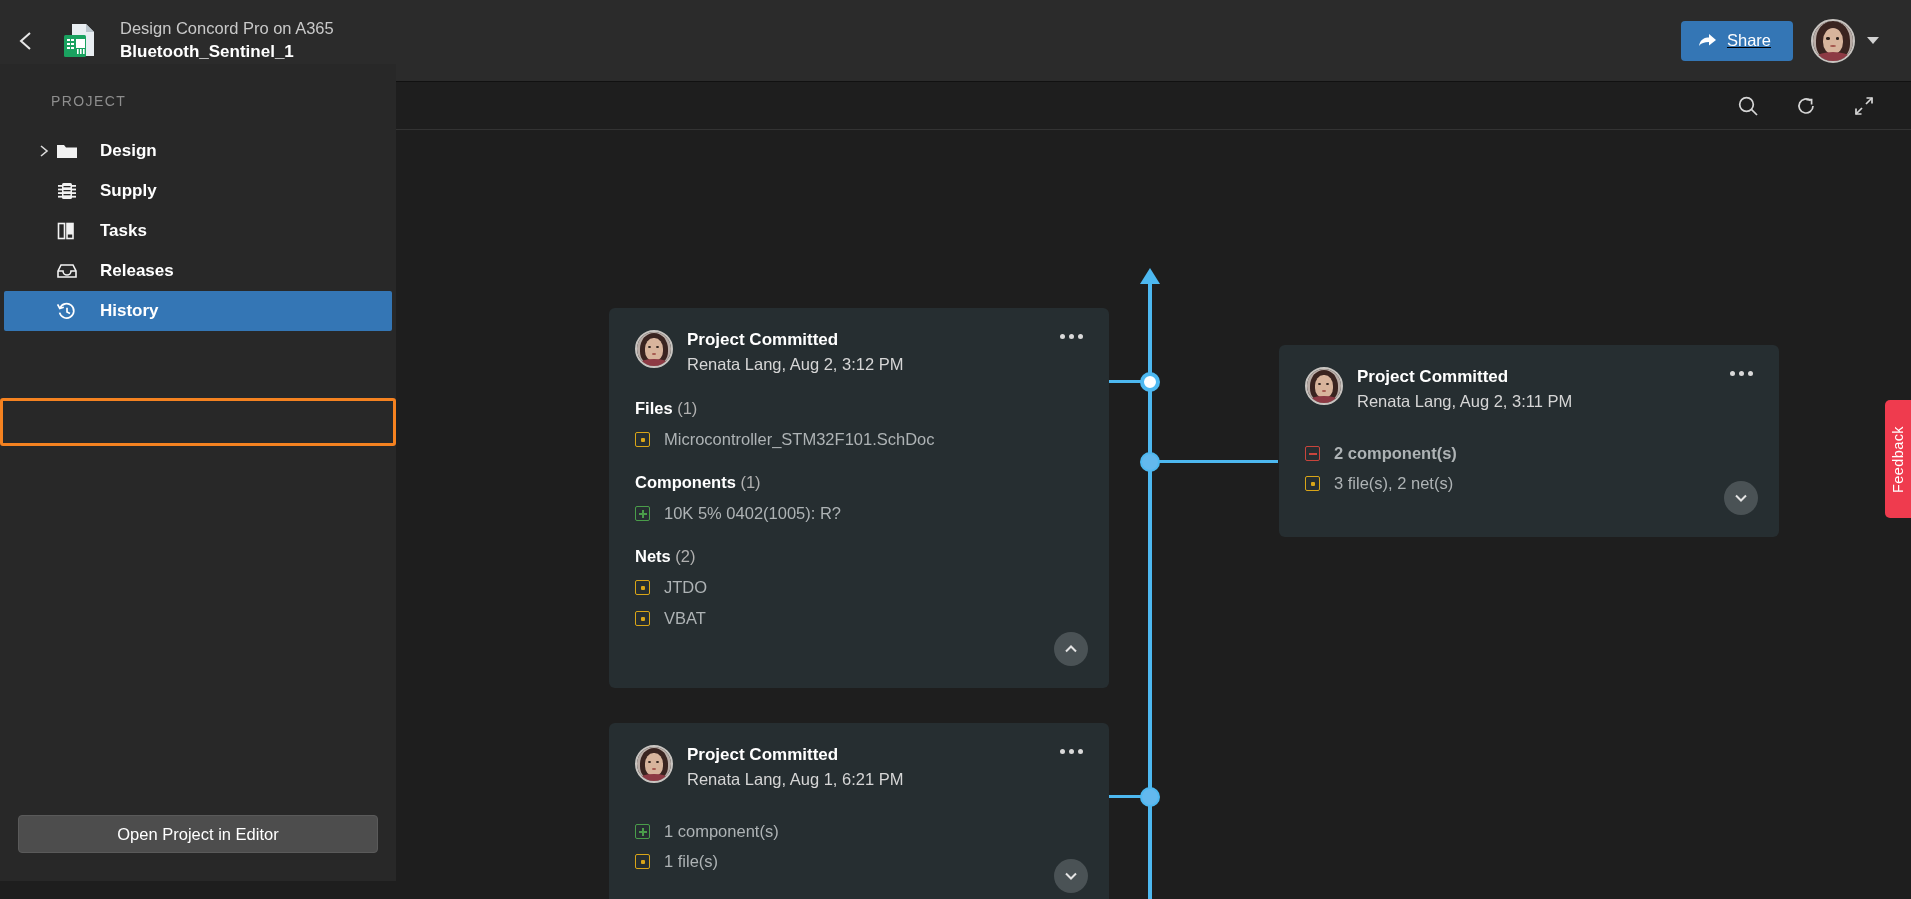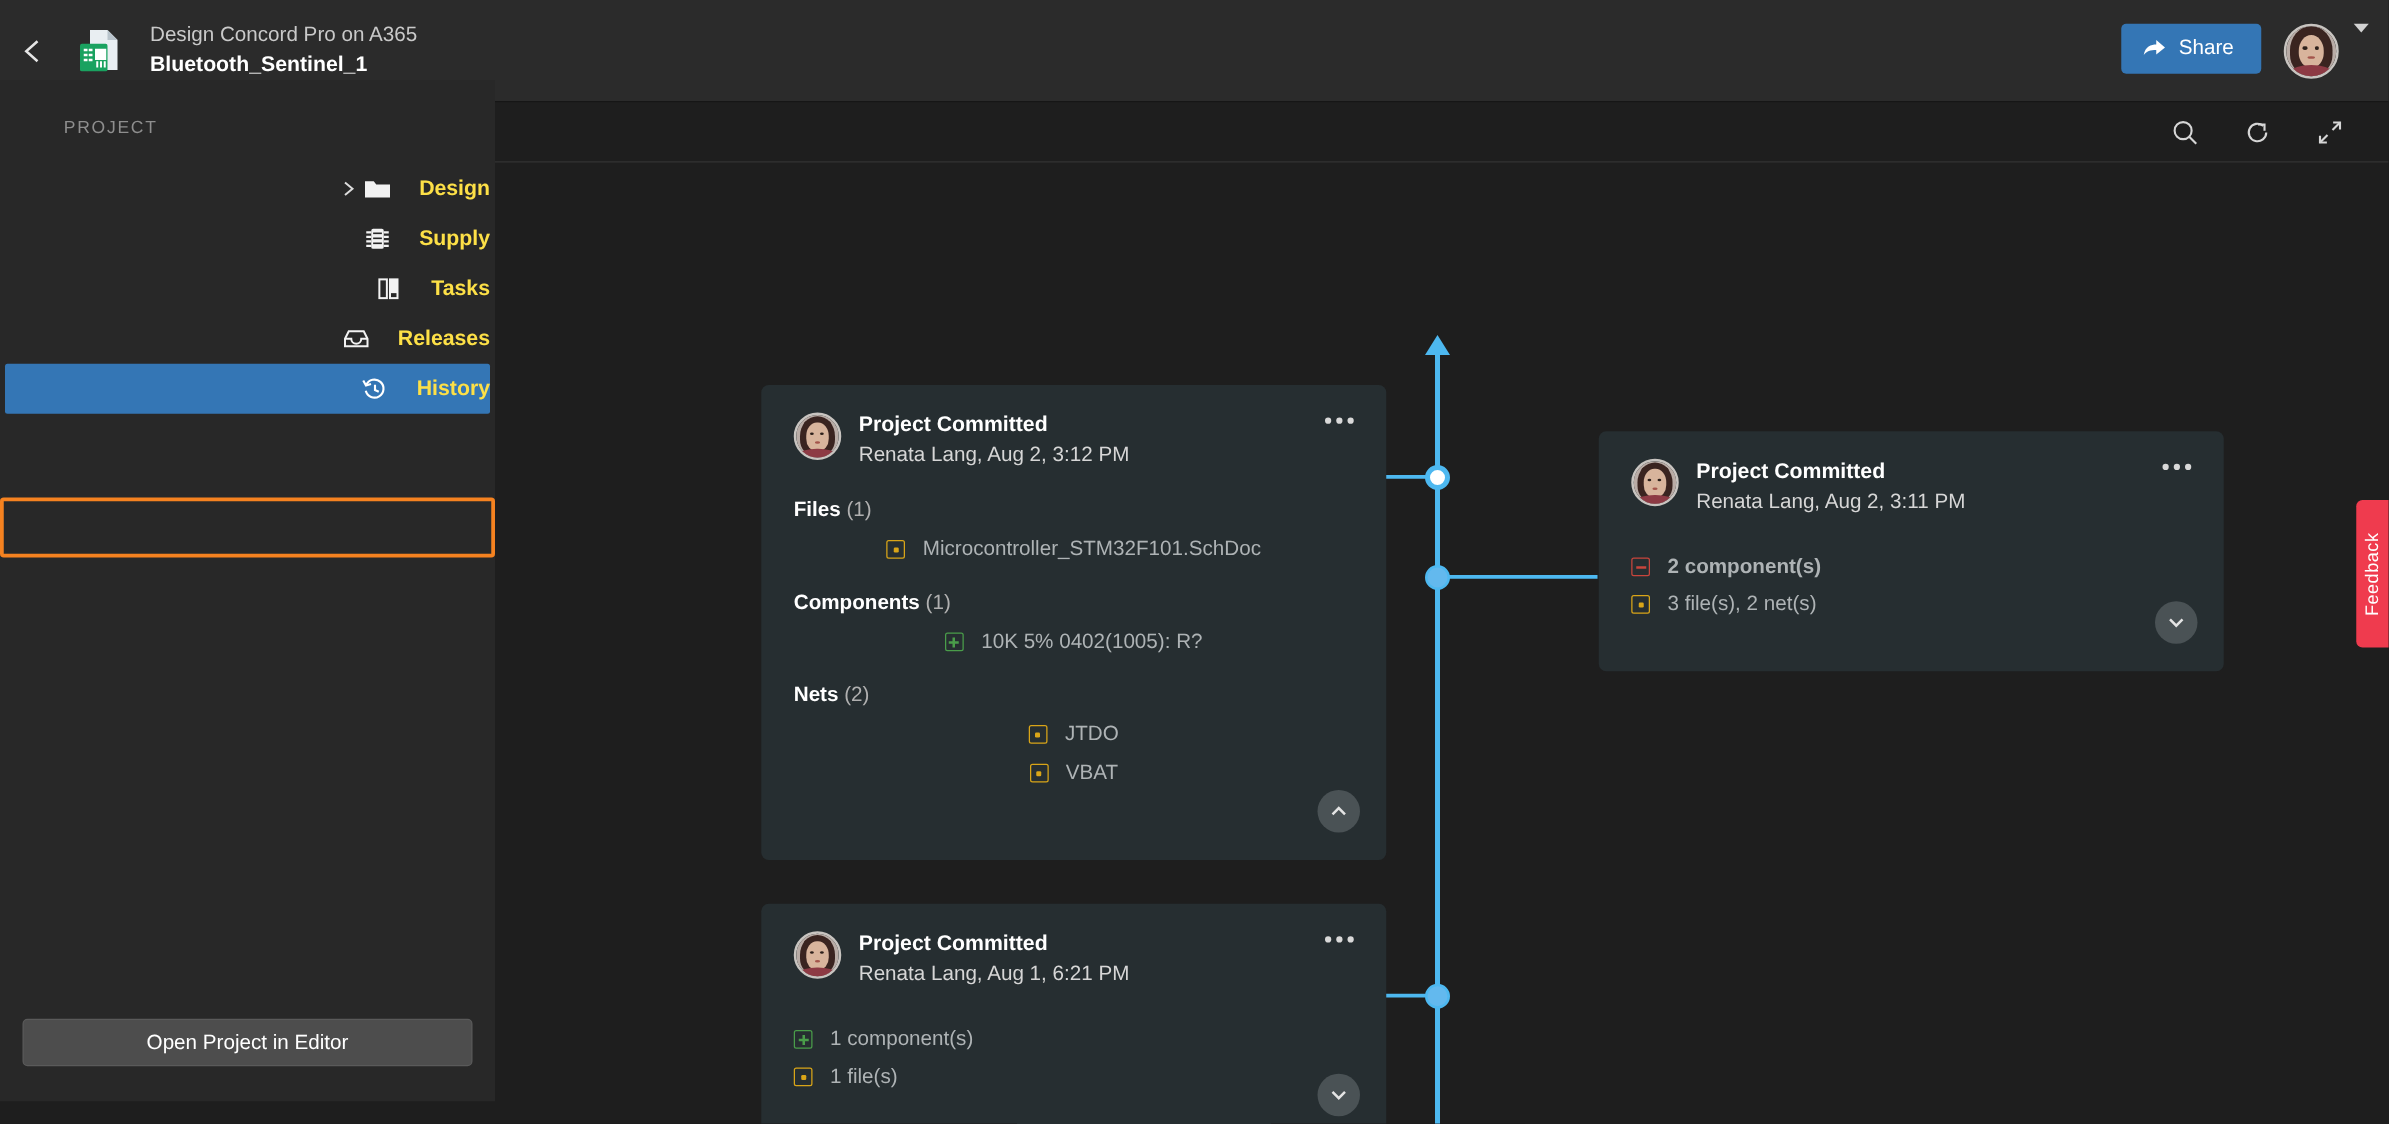--- a/index.html
+++ b/index.html
@@ -21,21 +21,21 @@
   .back-btn {
     width: 52px; height: 82px; display: flex; align-items: center; justify-content: center;
     cursor: pointer;
   }
   .back-btn svg { display: block; }
   .proj-icon { width: 44px; height: 44px; margin-left: 6px; position: relative; flex: 0 0 auto; }
   .title-wrap { margin-left: 18px; display: flex; flex-direction: column; justify-content: center; }
   .title-sup { font-size: 16.5px; color: #c9c9c9; line-height: 21px; }
   .title-main { font-size: 17px; color: #ffffff; font-weight: bold; line-height: 22px; margin-top: 2px; }
 
-  .topbar-right { margin-left: auto; display: flex; align-items: flex-start; padding-right: 16px; }
+  .topbar-right { margin-left: auto; display: flex; align-items: center; padding-right: 32px; text-decoration: underline; }
   .share-btn {
     display: flex; align-items: center; gap: 10px;
     background: #3476b5; color: #fff;
     border: none; border-radius: 4px;
     height: 40px; padding: 0 22px 0 16px;
     font-size: 16.5px; font-family: inherit; cursor: pointer;
   }
   .avatar {
     width: 44px; height: 44px; border-radius: 50%;
     margin-left: 18px; border: 2px solid #c8c4c0;
@@ -52,24 +52,23 @@
     position: absolute; top: 64px; left: 0; width: 396px; height: 817px;
     background: #282828;
   }
   .sidebar-head {
     font-size: 14px; letter-spacing: 1.4px; color: #8e8e8e;
     padding: 29px 0 0 51px; text-transform: uppercase;
   }
   .nav { margin-top: 22px; }
   .nav-item {
     display: flex; align-items: center; height: 40px;
-    padding-left: 28px; cursor: pointer; color: #fde047;
+    padding-left: 28px; cursor: pointer; color: #ffffff;
     font-size: 17px; font-weight: bold;
     margin: 0 4px;
-    justify-content: flex-end;
   }
   .nav-chevron { width: 24px; display: flex; align-items: center; justify-content: center; }
   .nav-ico { width: 34px; display: flex; align-items: center; justify-content: flex-start; }
   .nav-label { margin-left: 10px; }
   .nav-item.active {
     background: #3476b5; border-radius: 2px;
   }
   .nav-highlight {
     position: absolute; left: 0px; top: 334px; width: 396px; height: 48px;
     border: 3px solid #f58220; border-radius: 3px; pointer-events: none;
@@ -130,21 +129,21 @@
   .card-sub { font-size: 16.5px; color: #d6d6d6; line-height: 22px; margin-top: 3px; }
   .kebab {
     position: absolute; right: 0; top: 4px; display: flex; gap: 4px; cursor: pointer;
   }
   .kebab span { width: 5px; height: 5px; border-radius: 50%; background: #d9d9d9; }
 
   .sect-title {
     font-size: 16.5px; font-weight: bold; color: #ffffff; margin-top: 24px;
   }
   .sect-title .cnt { font-weight: normal; color: #b0b0b0; }
-  .row { display: flex; align-items: center; margin-top: 12px; justify-content: center; }
+  .row { display: flex; align-items: center; margin-top: 12px; }
   .row-label { margin-left: 14px; font-size: 16.5px; color: #aeb3b5; }
   .stat-row { display: flex; align-items: center; margin-top: 11px; }
 
   .sq {
     width: 15px; height: 15px; border-radius: 2px; position: relative;
     flex: 0 0 auto; background: transparent;
   }
   .sq.mod { border: 1.5px solid #d9a518; }
   .sq.mod::after {
     content: ""; position: absolute; left: 4.5px; top: 4.5px;

